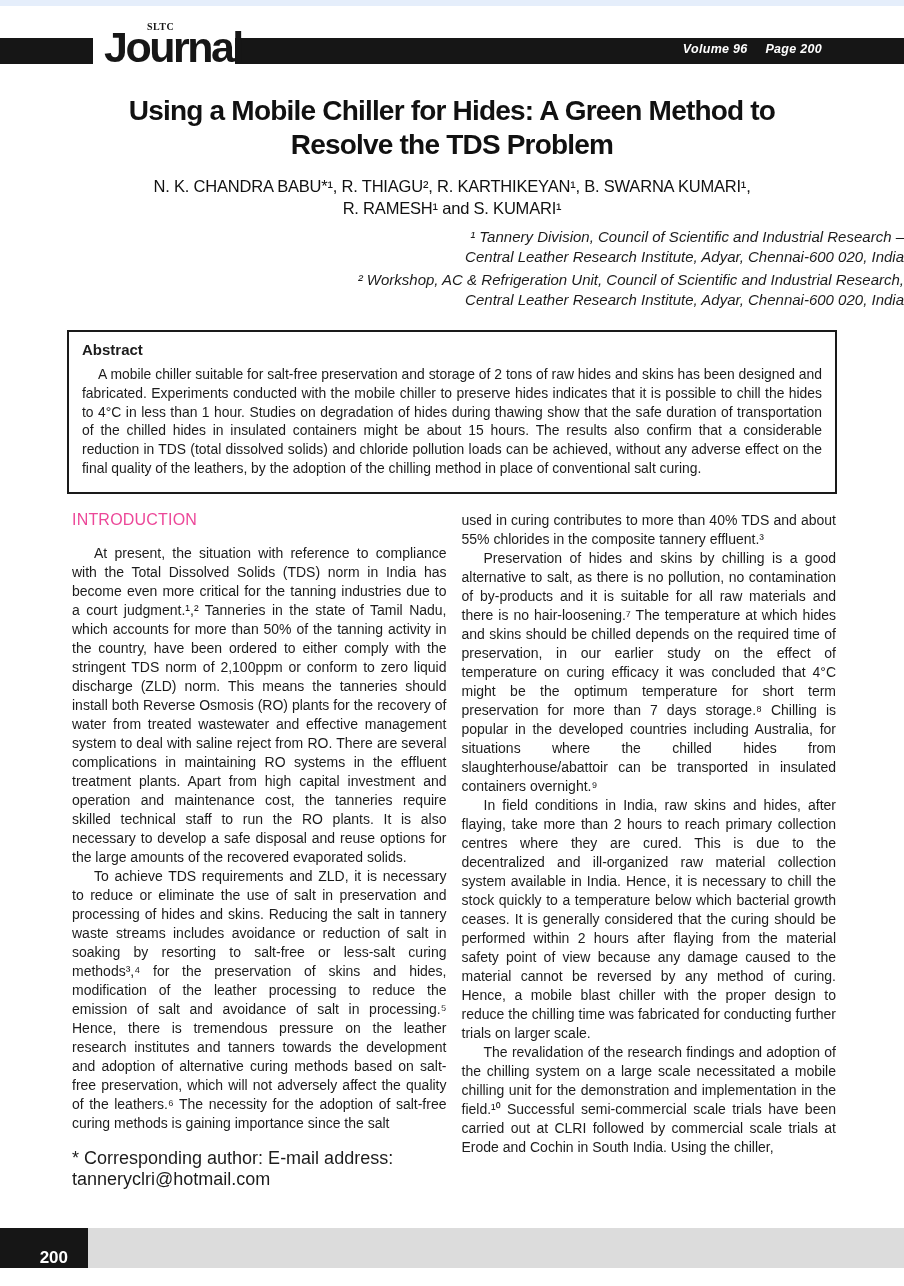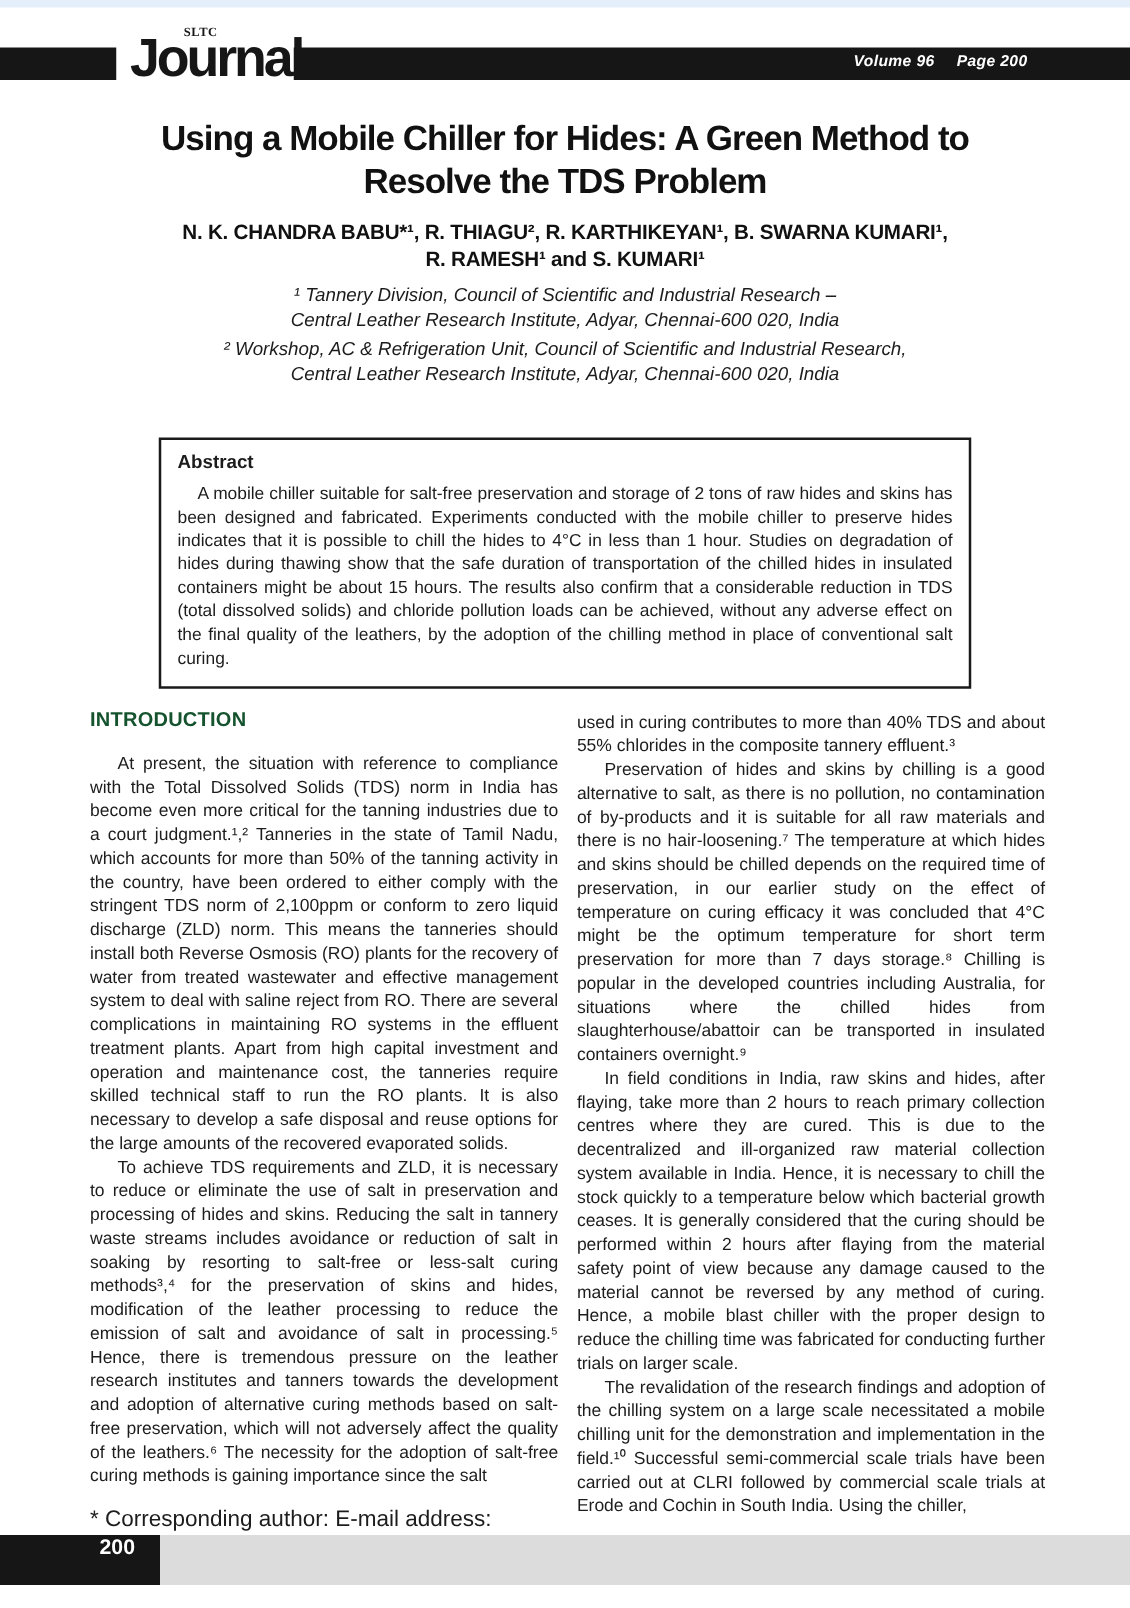--- a/index.html
+++ b/index.html
@@ -45,68 +45,68 @@
   .volume-info span:first-child { margin-left: 0; }
 
   
   .title {
     margin-top: 16px; text-align: center;
     font-size: 28px; font-weight: bold; line-height: 34px;
     letter-spacing: -0.8px; color: #111111;
   }
   .authors {
     margin-top: 13px; text-align: center;
-    font-size: 16.5px; font-weight: bold; line-height: 22px;
+    font-size: 16.5px; font-weight: normal; line-height: 22px;
     letter-spacing: -0.2px; color: #111111;
   }
-  .affiliations { margin-top: 8px; text-align: center; }
+  .affiliations { margin-top: 8px; text-align: right; }
   .affiliation-group { margin-bottom: 3px; }
   .affiliation-line {
     font-style: italic; font-size: 15px; line-height: 20px; color: #1c1c1c;
   }
 
   
   .abstract-box {
-    width: 650px; margin: 40px auto 0 auto;
+    width: 770px; margin: 20px auto 0 auto;
     border: 2px solid #1a1a1a;
     padding: 9px 13px 14px 13px;
   }
   .abstract-heading { font-size: 15px; font-weight: bold; margin-bottom: 7px; }
   .abstract-text {
     font-size: 13.9px; line-height: 18.8px; text-align: justify;
     text-indent: 16px;
   }
 
   
   .columns {
     display: flex; gap: 15px;
     margin: 17px 68px 0 72px;
   }
   .col { width: 375px; }
   .section-heading {
-    font-size: 16px; font-weight: bold; letter-spacing: 0.2px;
-    margin-bottom: 15px; color: #14532d;
+    font-size: 16px; font-weight: normal; letter-spacing: 0.2px;
+    margin-bottom: 15px; color: #ec4899;
   }
   .body-p {
     font-size: 14px; line-height: 19px; text-align: justify;
     text-indent: 22px; color: #1c1c1c;
   }
   .body-p.noindent { text-indent: 0; }
   .footnote {
     margin-top: 15px; font-size: 18px; color: #1c1c1c;
   }
 
   
   .footer-bar {
     position: absolute; top: 1228px; left: 0; width: 904px; height: 40px;
     background: #dcdcdc;
   }
   .page-number-box {
-    position: absolute; top: 0; left: 0; width: 128px; height: 40px;
-    background: #161616; display: flex; align-items: flex-start;
+    position: absolute; top: 0; left: 0; width: 88px; height: 40px;
+    background: #161616; display: flex; align-items: flex-end;
     justify-content: flex-end; padding-right: 20px;
   }
   .page-number {
     color: #ffffff; font-size: 17px; font-weight: bold;
   }
 </style>
 </head>
 <body>
 
 <div class="top-strip"></div>

